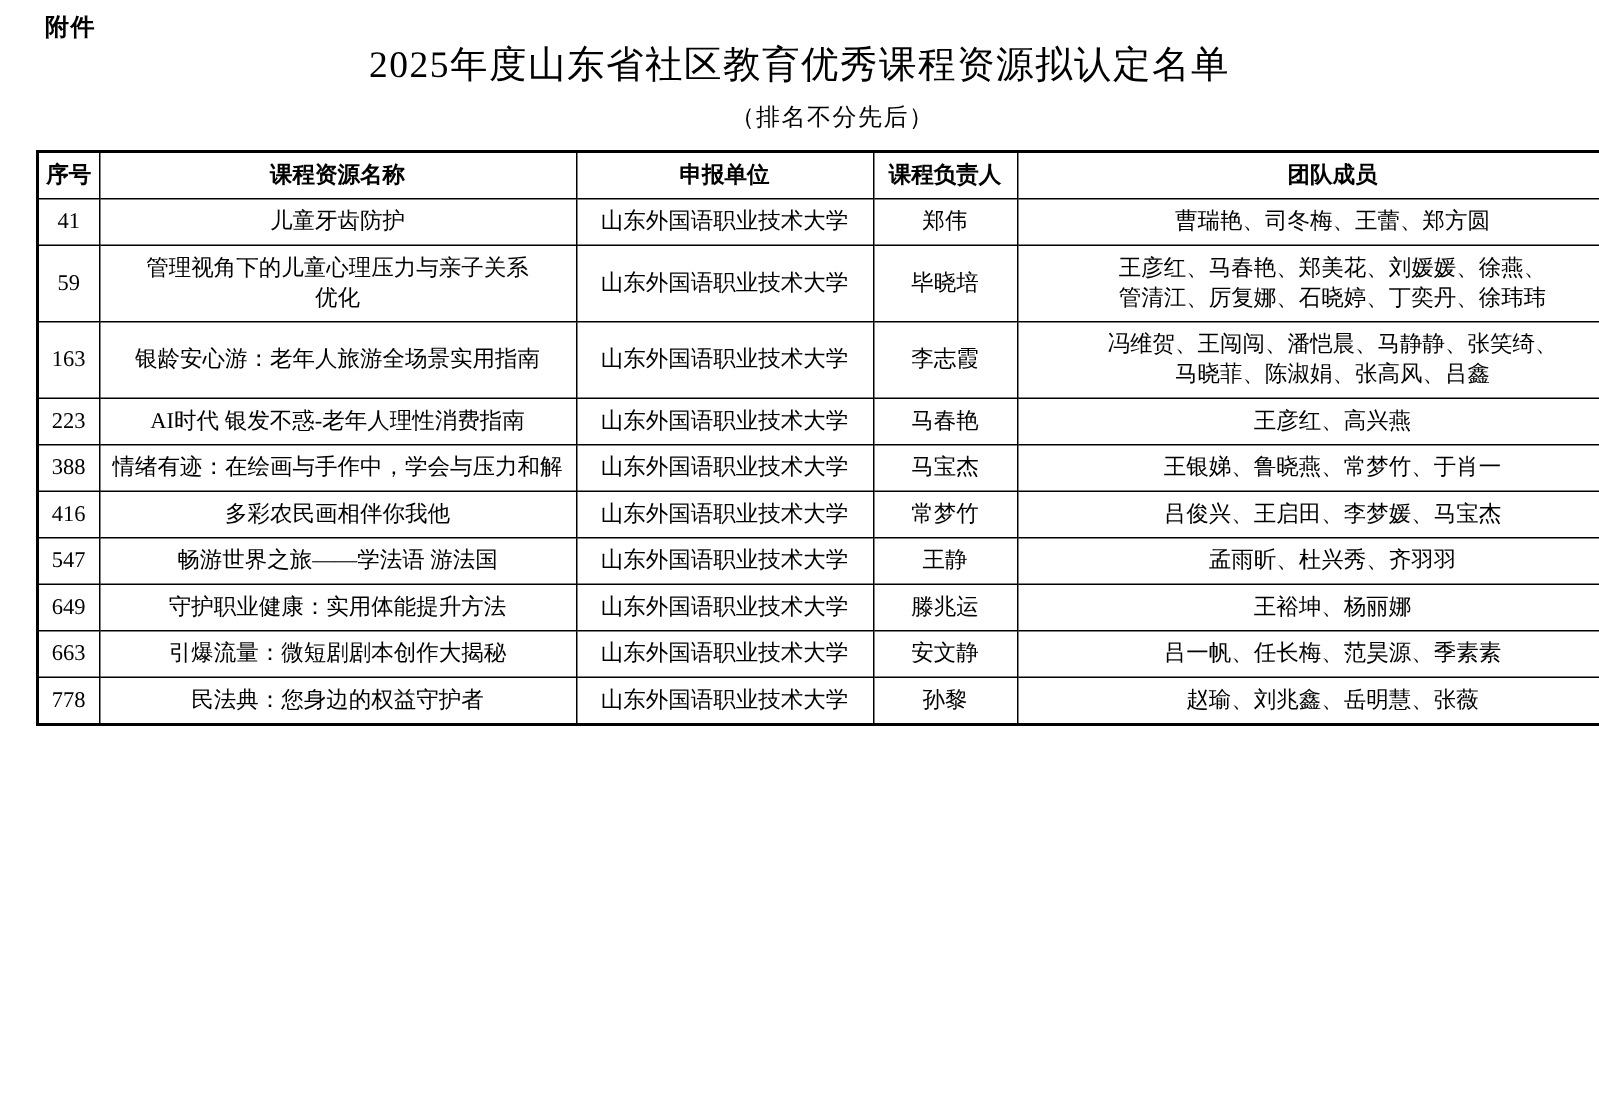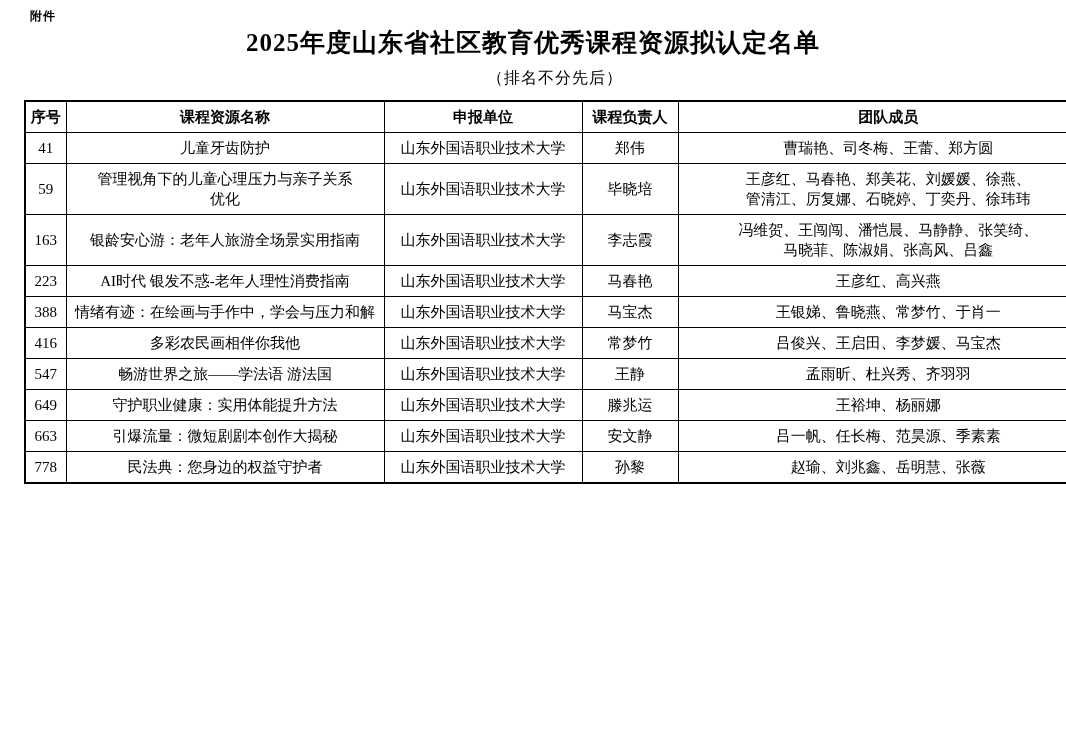--- a/index.html
+++ b/index.html
@@ -14,29 +14,29 @@
     height: 735px;
     position: relative;
     overflow: hidden;
   }
   .attachment-label {
     position: absolute;
     left: 30px;
     top: 8px;
     font-family: "Liberation Sans", "DejaVu Sans", sans-serif;
     font-weight: bold;
-    font-size: 12px;
+    font-size: 16px;
     letter-spacing: 1px;
   }
   .doc-title {
     text-align: center;
     margin: 0;
     padding-top: 26px;
     font-size: 25px;
-    font-weight: bold;
+    font-weight: normal;
     letter-spacing: 1px;
   }
   .doc-subtitle {
     text-align: center;
     margin: 0;
     padding-top: 9px;
     font-size: 16px;
     font-weight: normal;
     letter-spacing: 1px;
     padding-left: 44px;

